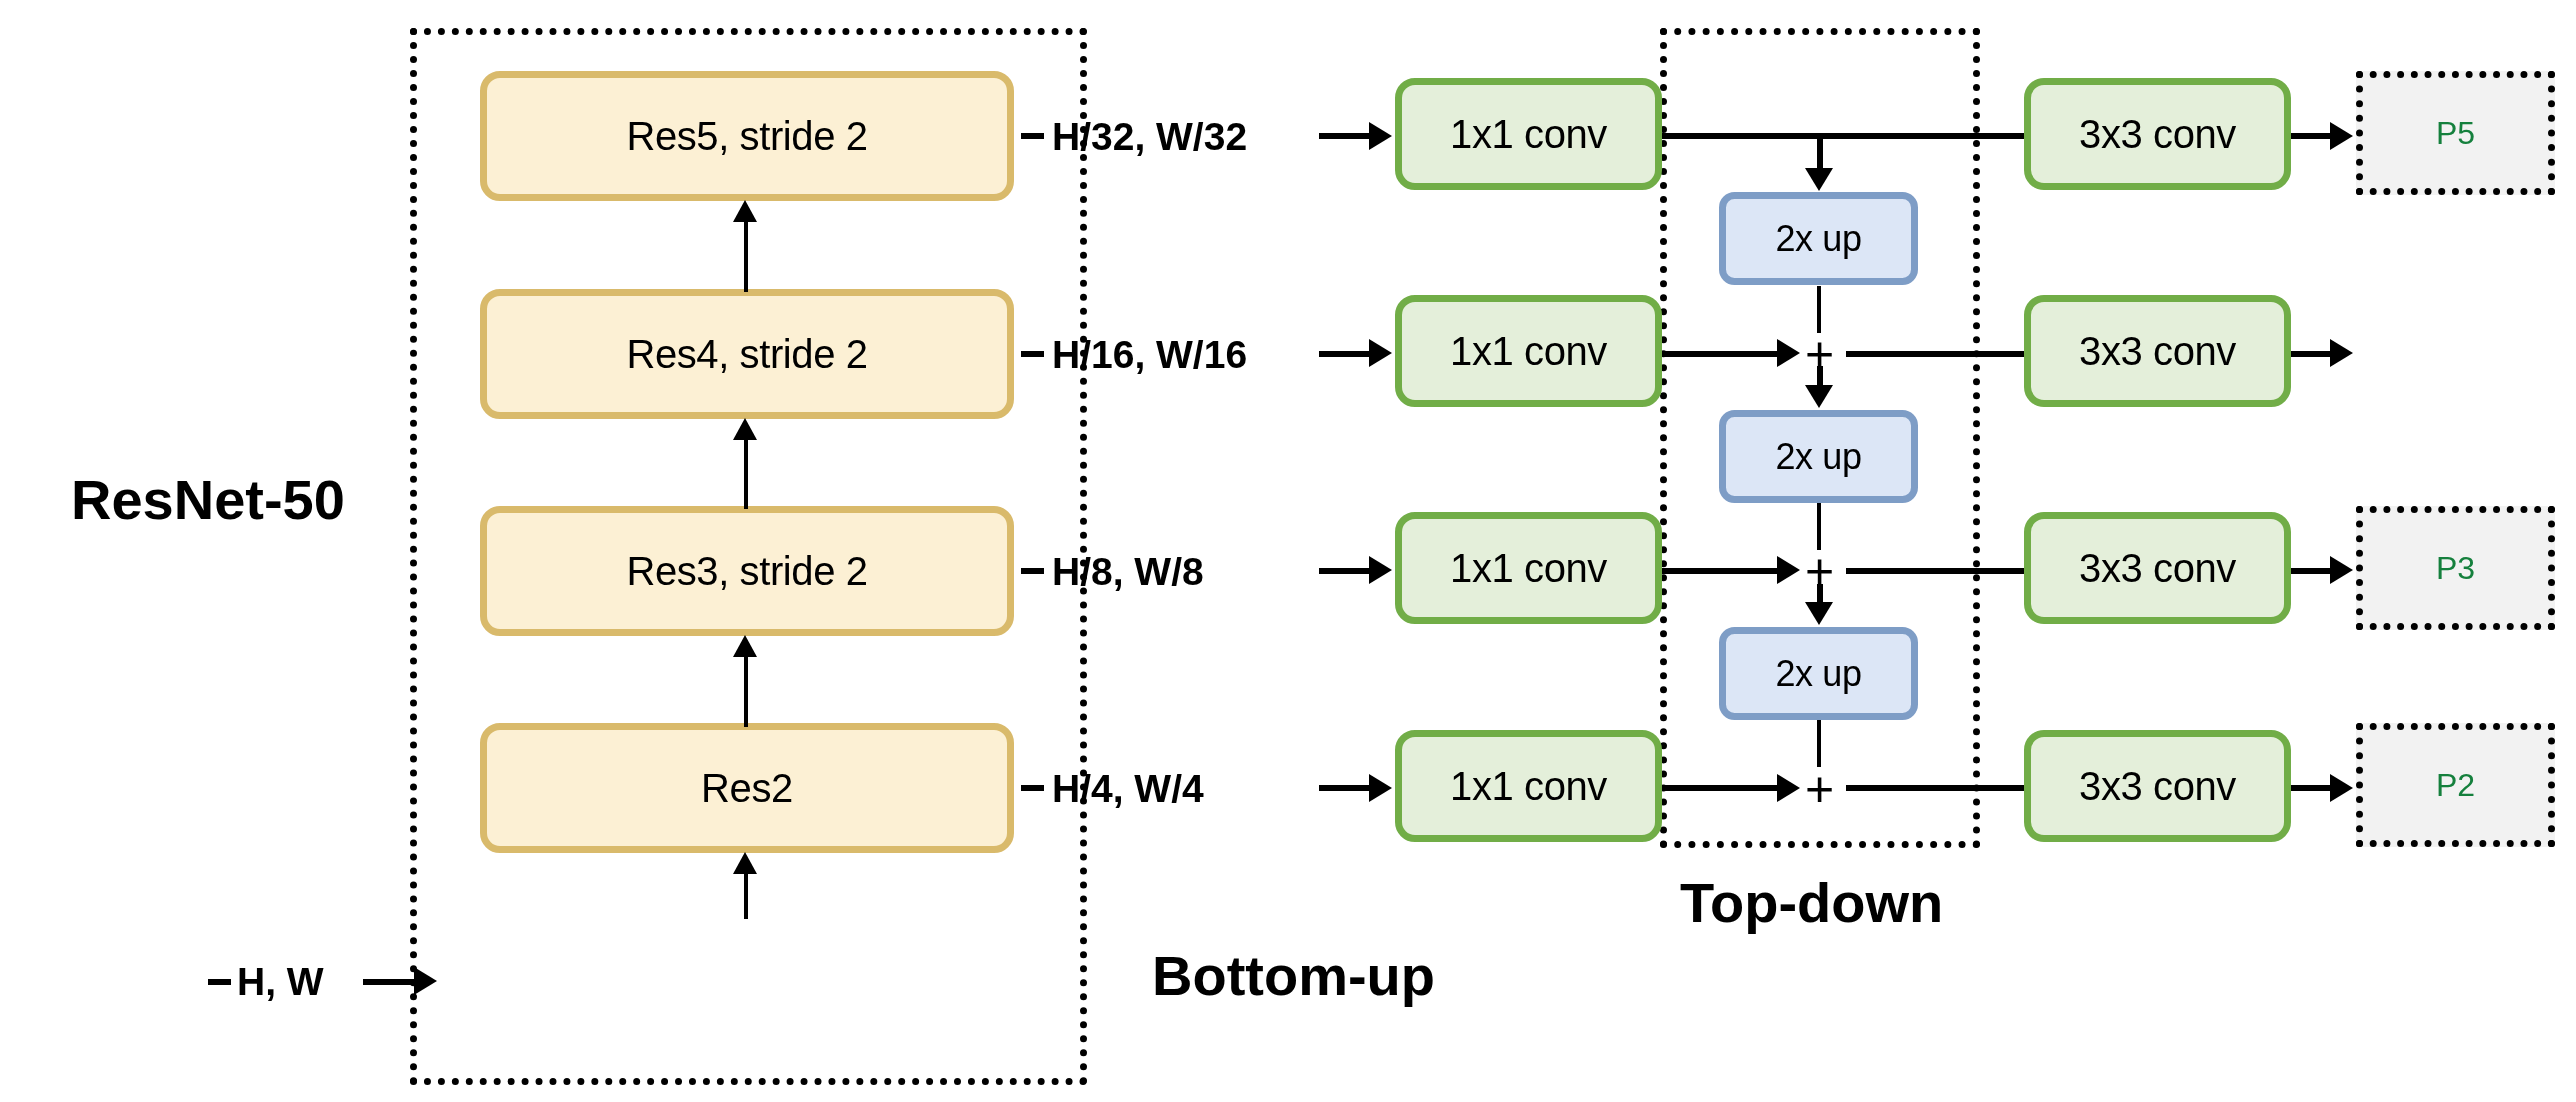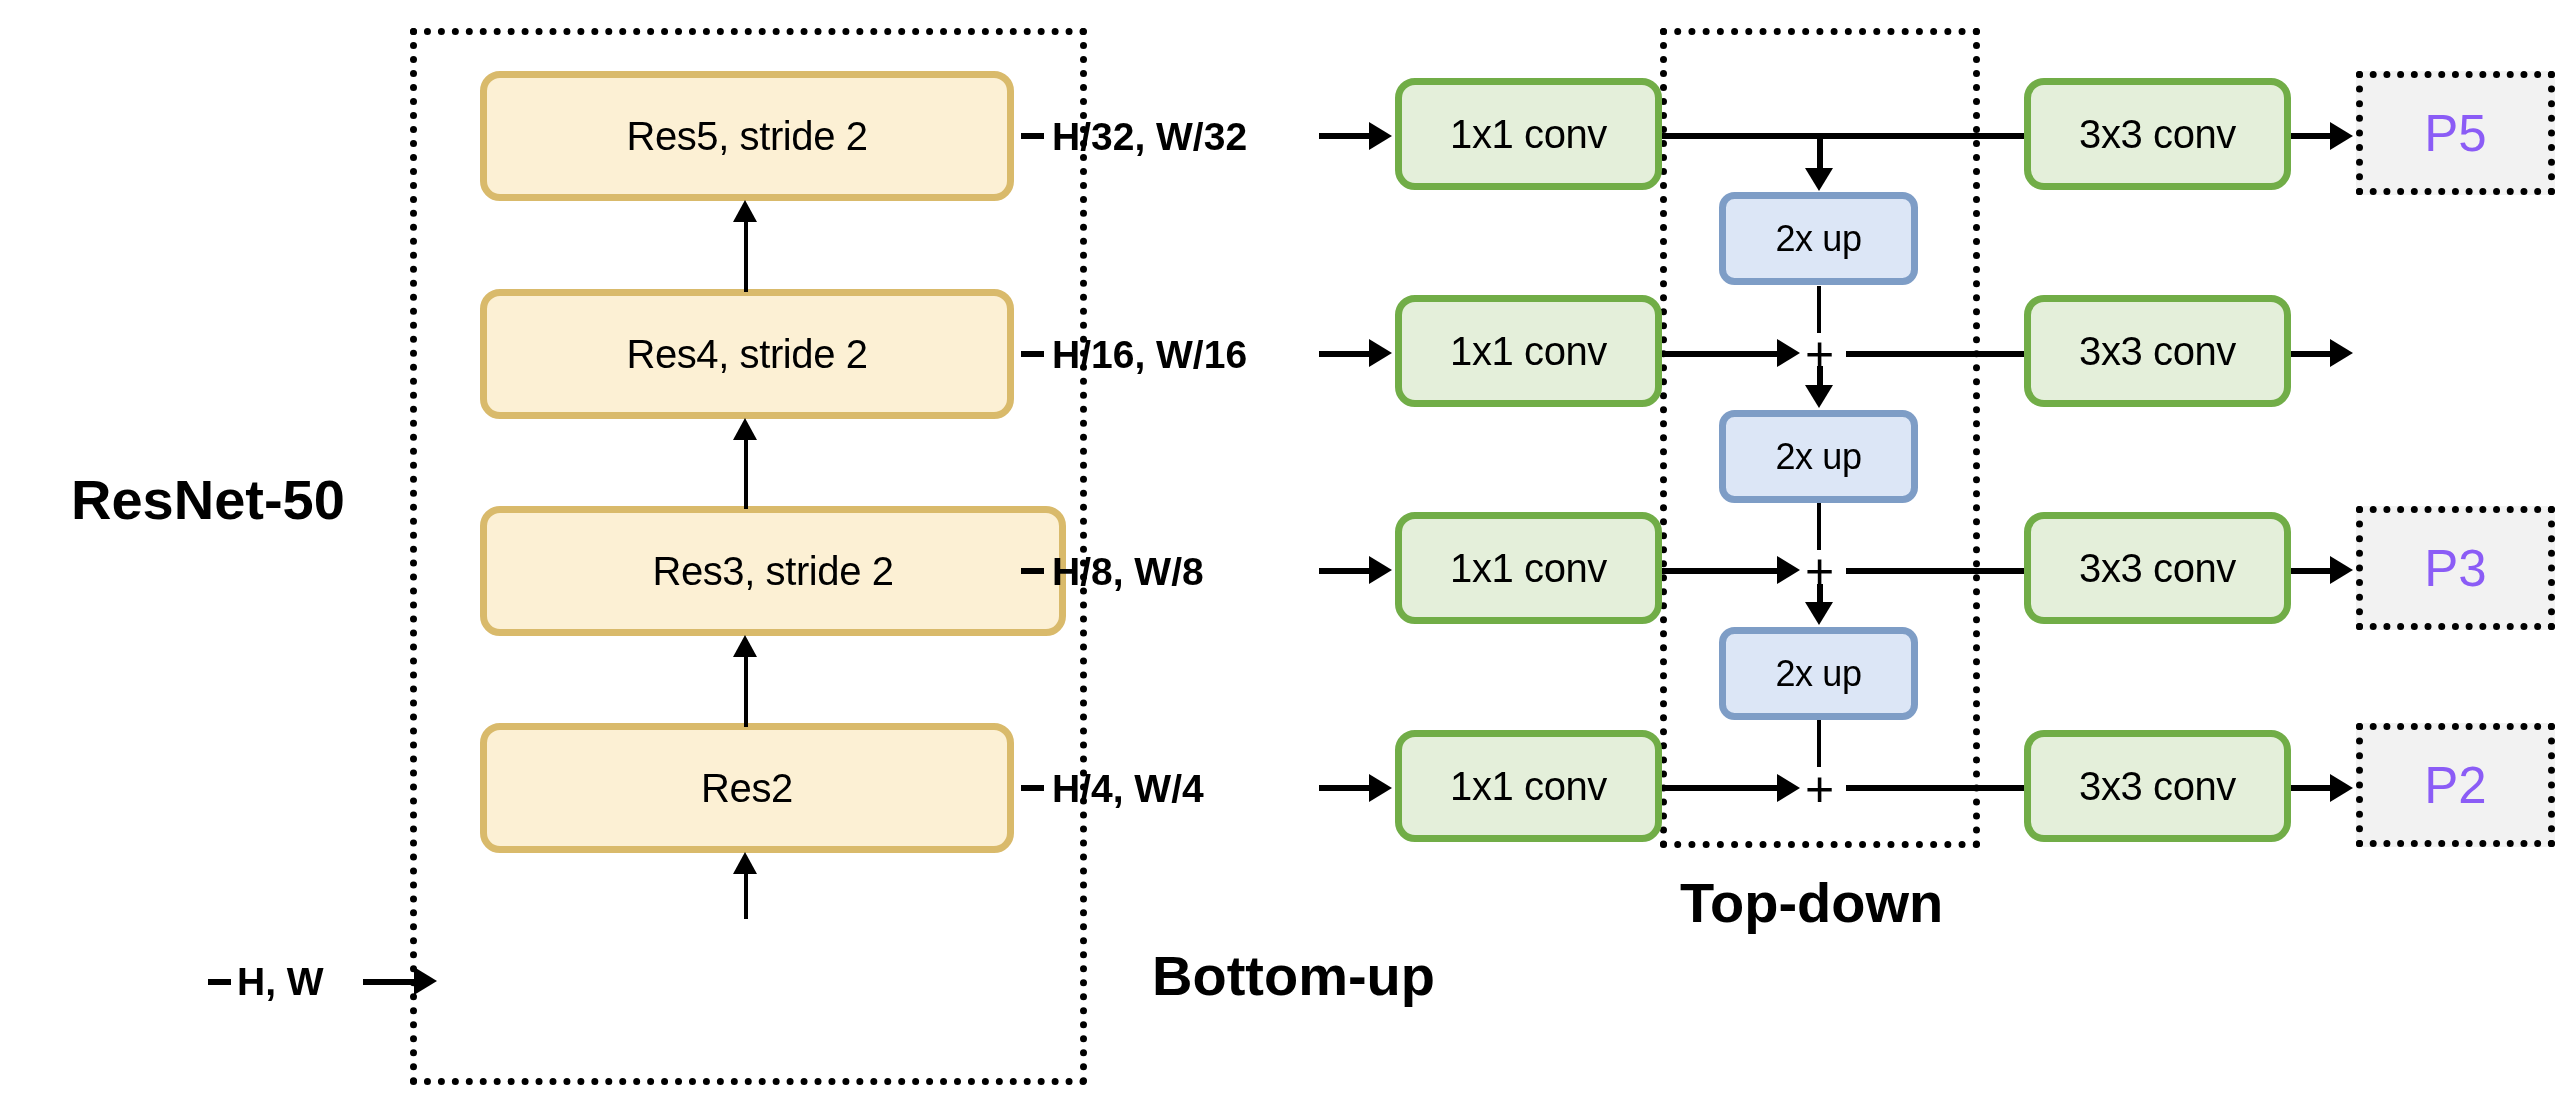--- a/index.html
+++ b/index.html
@@ -57,22 +57,22 @@
 
   
   .node-dotted {
     box-sizing: border-box;
     display: flex;
     align-items: center;
     justify-content: center;
     text-align: center;
     background: #F2F2F2;
     border: 7px dotted #000000;
-    color: #8b5cf6;
-    font-size: 51px;
+    color: #15803d;
+    font-size: 32px;
   }
 
   
   .label {
     color: #000000;
     white-space: nowrap;
     line-height: 1;
   }
   .label-big {
     font-size: 56px;
@@ -135,21 +135,21 @@
 
   <div class="abs tick" style="left:208px; top:979px;"></div>
   <div class="abs label label-dim" style="left:237px; top:962px;">H, W</div>
   <div class="abs line-h" style="left:363px; top:979px; width:51px;"></div>
   <div class="abs arrow-r" style="left:414px; top:967px;"></div>
 
   <div class="abs node node-res" style="left:480px; top:71px; width:534px; height:130px;">Res5, stride 2</div>
 
   <div class="abs node node-res" style="left:480px; top:289px; width:534px; height:130px;">Res4, stride 2</div>
 
-  <div class="abs node node-res" style="left:480px; top:506px; width:586px; height:130px;">Res3, stride 2</div>
+  <div class="abs node node-res" style="left:480px; top:506px; width:534px; height:130px;">Res3, stride 2</div>
 
   <div class="abs node node-res" style="left:480px; top:723px; width:534px; height:130px;">Res2</div>
 
 
   <div class="abs line-v-thin" style="left:744px; top:863px; height:56px;"></div>
   <div class="abs arrow-u" style="left:733px; top:852px;"></div>
 
   <div class="abs line-v-thin" style="left:744px; top:657px; height:70px;"></div>
   <div class="abs arrow-u" style="left:733px; top:635px;"></div>
 

